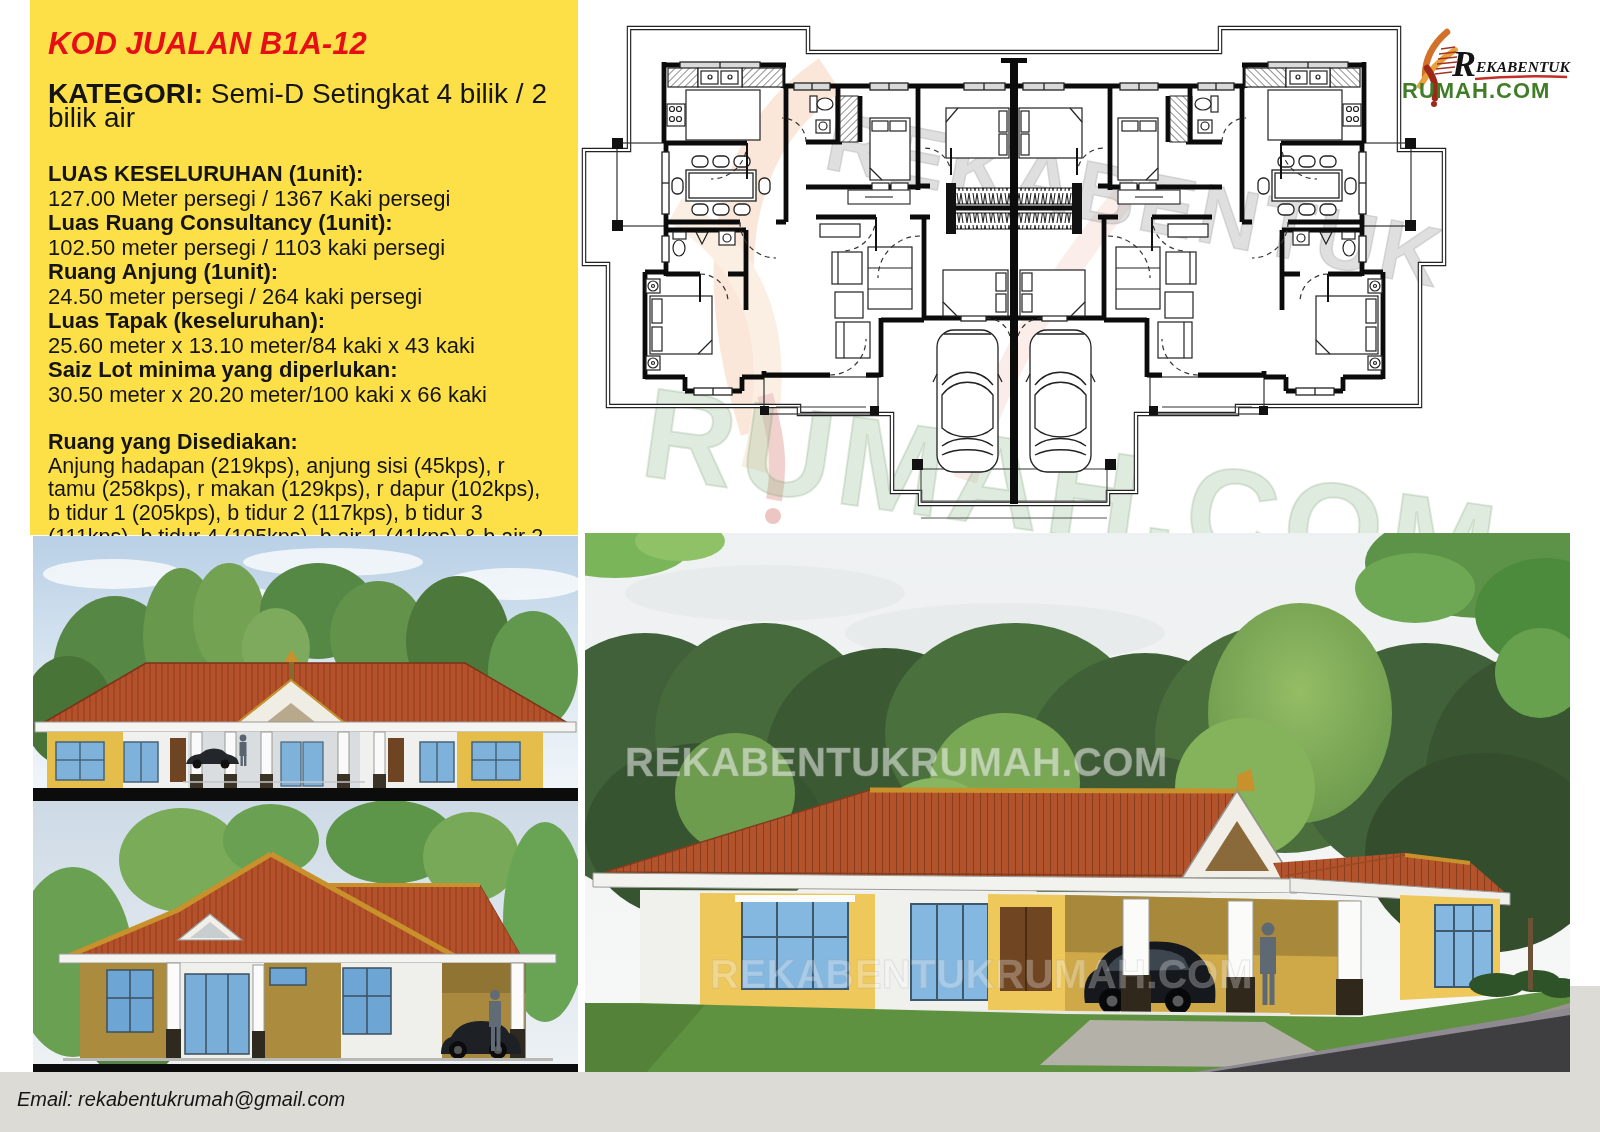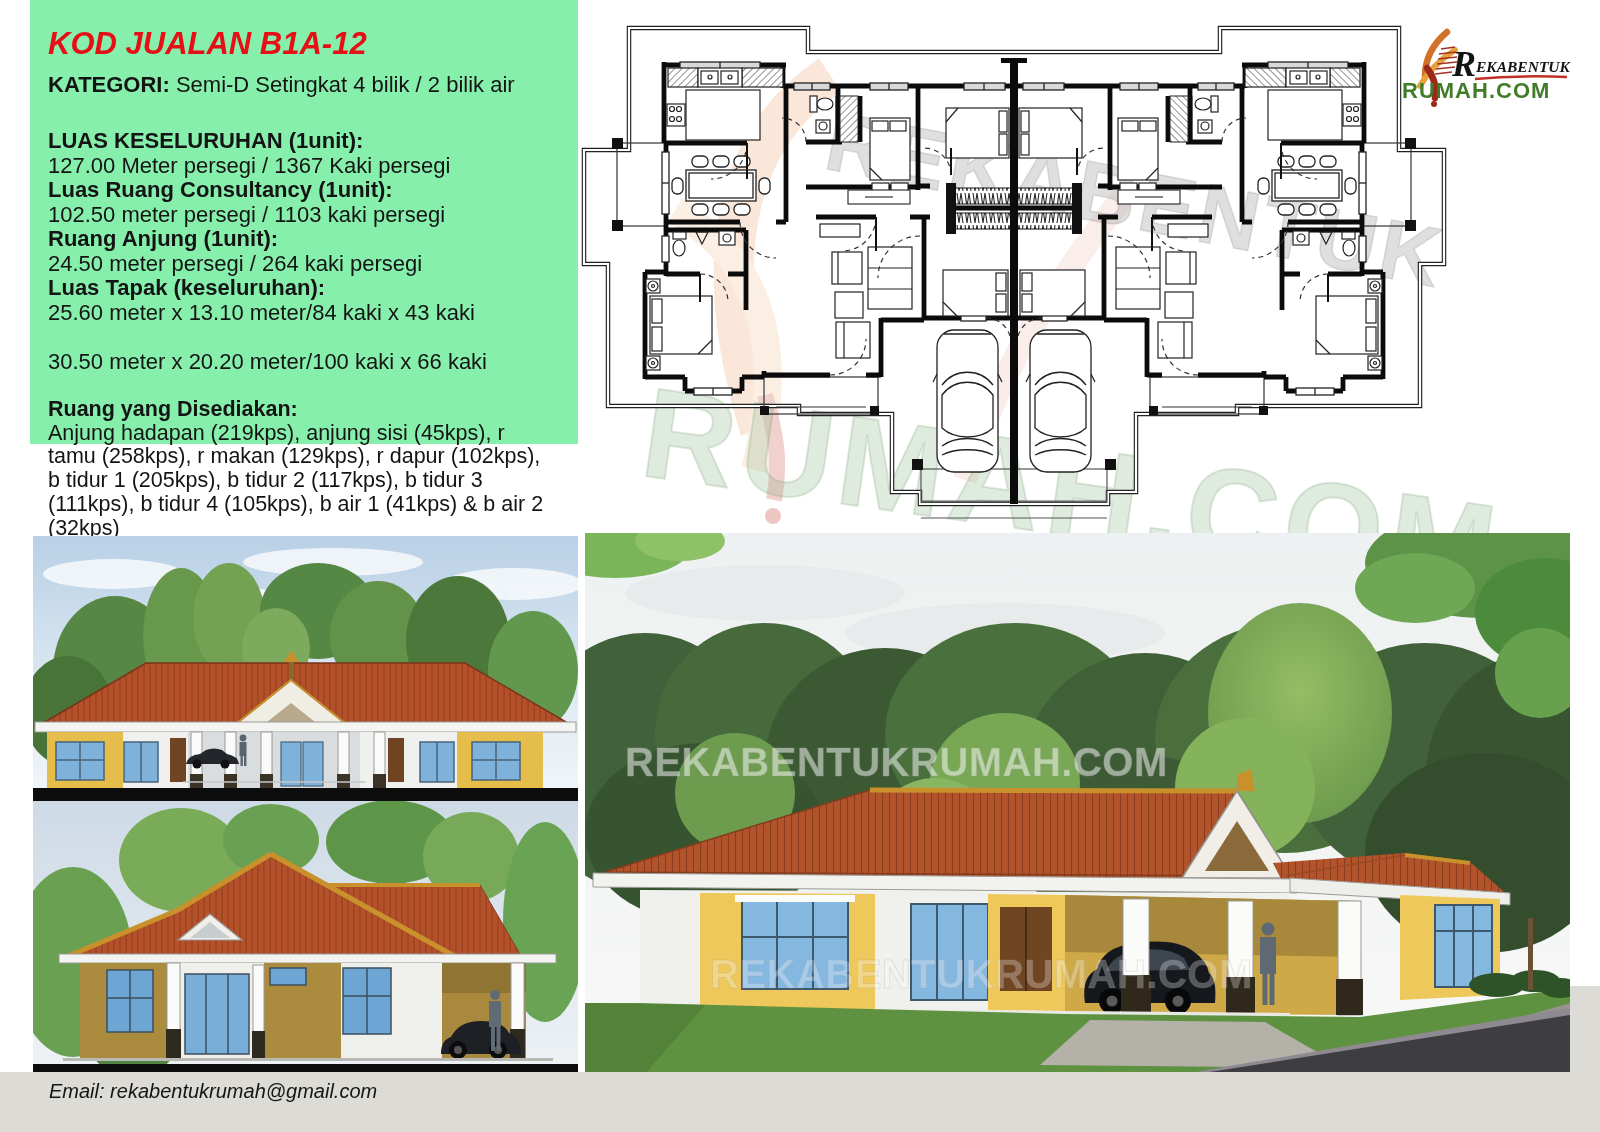--- a/index.html
+++ b/index.html
@@ -1,22 +1,22 @@
 <!DOCTYPE html>
 <html><head>
 <meta charset="utf-8">
 <style>
   html,body{margin:0;padding:0;}
   body{width:1600px;height:1132px;position:relative;background:#ffffff;
        font-family:"Liberation Sans",sans-serif;overflow:hidden;}
   .abs{position:absolute;}
-  #panel{left:30px;top:0;width:548px;height:444px;background:#86efac;}
+  #panel{left:30px;top:0;width:548px;height:535px;background:#fde047;}
   #panel .inner{padding:18px 0 0 18px;color:#141414;}
   .title{color:#e60f16;font-size:31px;font-weight:bold;font-style:italic;letter-spacing:0px;margin:9px 0 0 0;line-height:34px;}
-  .kat{font-size:22px;margin-top:12px;line-height:24px;}
+  .kat{font-size:28px;margin-top:21px;line-height:24px;}
   .b{font-weight:bold;}
   .lines{font-size:22px;line-height:24.5px;margin-top:32px;}
   .para{font-size:21.5px;line-height:23.7px;margin-top:24px;white-space:nowrap;}
   #footer{left:0;top:1072px;width:1600px;height:60px;background:#dcdbd5;}
   #footcorner{left:1570px;top:986px;width:30px;height:90px;background:#dcdbd5;}
   .ftxt{position:absolute;font-size:20px;font-style:italic;color:#151515;top:8px;}
   .ftxt.r{font-size:20.5px;}
 </style>
 </head>
 <body>
@@ -30,21 +30,21 @@
 
     <div class="lines">
       <span class="b">LUAS KESELURUHAN (1unit):</span><br>
       127.00 Meter persegi / 1367 Kaki persegi<br>
       <span class="b">Luas Ruang Consultancy (1unit):</span><br>
       102.50 meter persegi / 1103 kaki persegi<br>
       <span class="b">Ruang Anjung (1unit):</span><br>
       24.50 meter persegi / 264 kaki persegi<br>
       <span class="b">Luas Tapak (keseluruhan):</span><br>
       25.60 meter x 13.10 meter/84 kaki x 43 kaki<br>
-      <br>
+      <span class="b">Saiz Lot minima yang diperlukan:</span><br>
       30.50 meter x 20.20 meter/100 kaki x 66 kaki
     </div>
 
     <div class="para">
       <span class="b">Ruang yang Disediakan:</span><br>
       Anjung hadapan (219kps), anjung sisi (45kps), r<br>
       tamu (258kps), r makan (129kps), r dapur (102kps),<br>
       b tidur 1 (205kps), b tidur 2 (117kps), b tidur 3<br>
       (111kps), b tidur 4 (105kps), b air 1 (41kps) &amp; b air 2<br>
       (32kps)
@@ -671,17 +671,17 @@
   </g>
 
   <text x="57" y="54" font-family="Liberation Serif,serif" font-style="italic" font-weight="bold" font-size="36" fill="#141414">R</text>
   <text x="81" y="50" font-family="Liberation Serif,serif" font-style="italic" font-weight="bold" font-size="15.5" letter-spacing="0" fill="#141414">EKABENTUK</text>
   <path d="M80,57 Q125,53 172,55" stroke="#c03028" stroke-width="2.5" fill="none"></path>
   <text x="7" y="76" font-family="Liberation Sans,sans-serif" font-weight="bold" font-size="22" letter-spacing="1" fill="#417c28">RUMAH.COM</text>
 </svg>
 
 <div id="footer" class="abs">
 
-  <div class="ftxt" style="left:49px;">Email: rekabentukrumah@gmail.com</div>
+  <div class="ftxt" style="left:17px;margin-top:8px;">Email: rekabentukrumah@gmail.com</div>
 
 </div>
 
 <div id="footcorner" class="abs"></div>
 
 </body></html>

